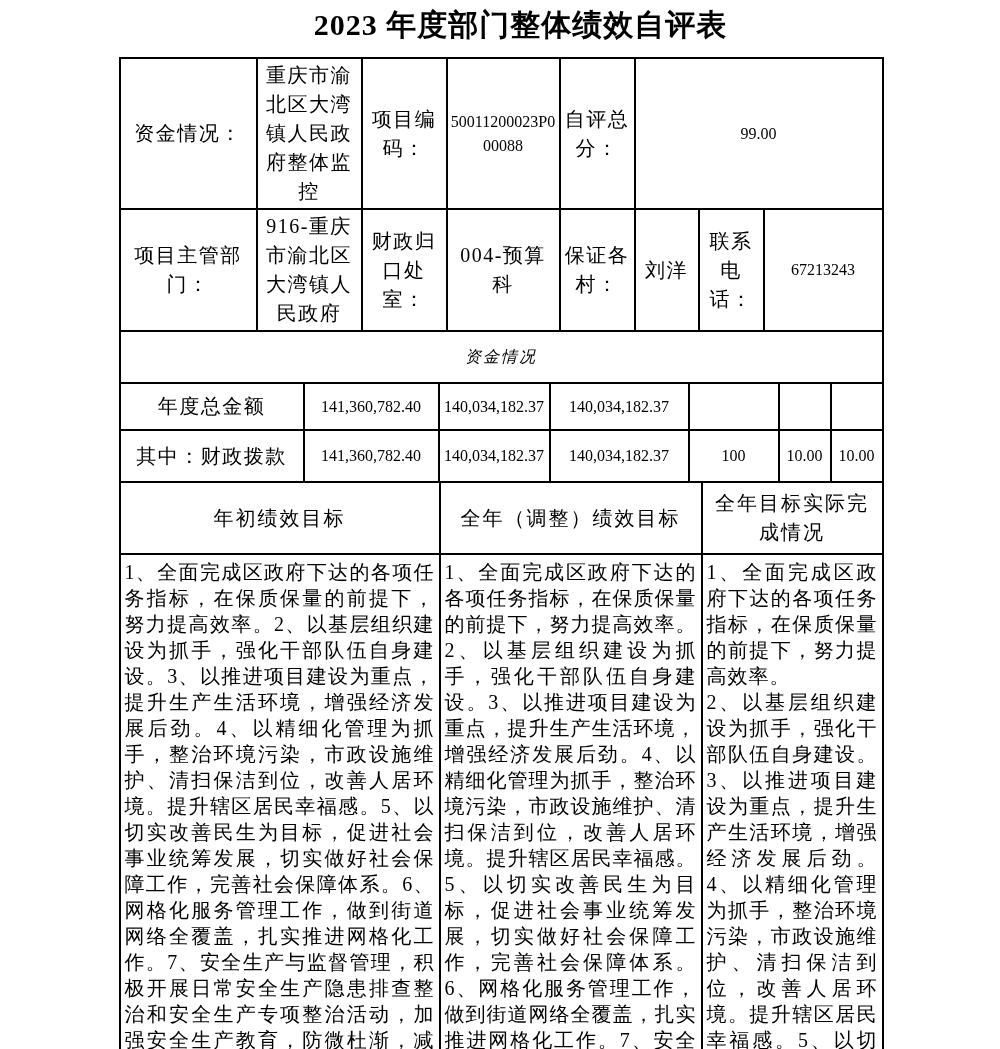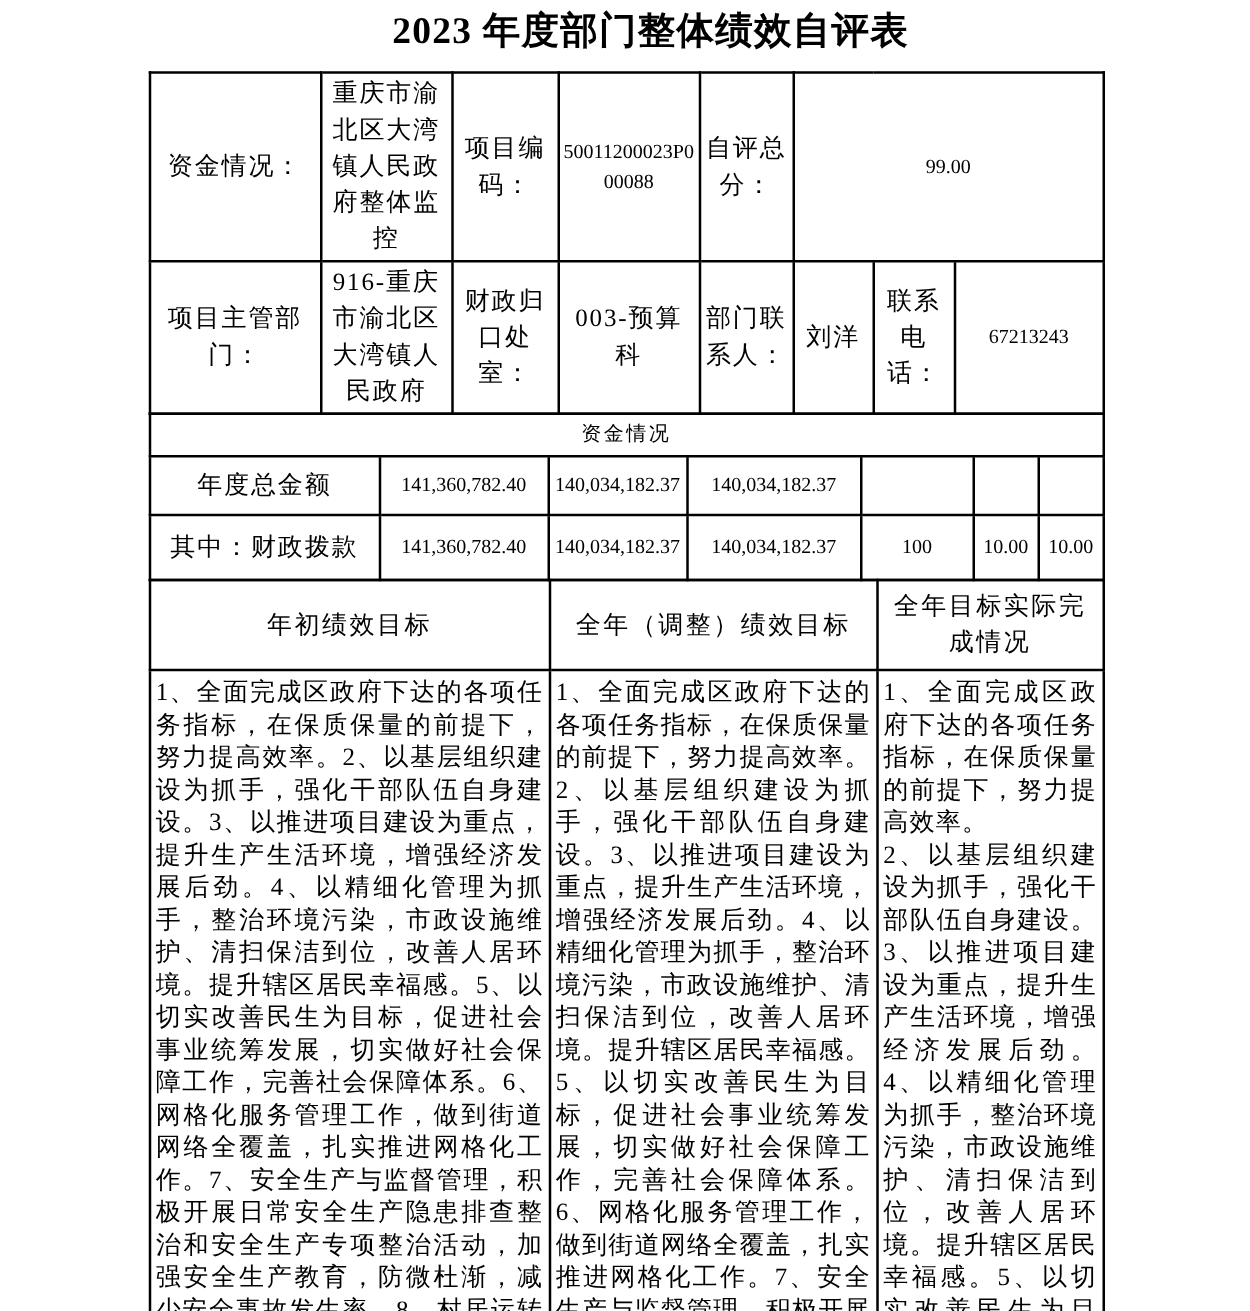--- a/index.html
+++ b/index.html
@@ -47,21 +47,21 @@
   td.goal-text {
     text-align:justify;
     vertical-align:top;
     line-height:26px;
     padding:4px 4px;
     letter-spacing:1px;
   }
   td.pre { white-space:pre-wrap; }
   tr.h108 { height:108px; }
   tr.h88  { height:88px; }
-  tr.h49  { height:34px; }
+  tr.h49  { height:52px;font-style:italic; }
   tr.h58  { height:58px; }
   tr.h47  { height:47px;padding-left:20px; }
   tr.h48  { height:52px; }
   tr.h60  { height:72px; }
   tr.hbig { height:500px; }
 </style>
 </head>
 <body>
 
 <div class="page">
@@ -86,22 +86,22 @@
         <td>重庆市渝北区大湾镇人民政府整体监控</td>
         <td>项目编码：</td>
         <td class="num">50011200023P000088</td>
         <td>自评总分：</td>
         <td class="num" colspan="3">99.00</td>
       </tr>
       <tr class="h88">
         <td>项目主管部门：</td>
         <td>916-重庆市渝北区大湾镇人民政府</td>
         <td>财政归口处室：</td>
-        <td>003-预算科</td>
-        <td>部门联系人：</td>
+        <td>004-预算科</td>
+        <td>保证各村：</td>
         <td>刘洋</td>
         <td>联系电话：</td>
         <td class="num">67213243</td>
       </tr>
     </tbody>
       </table>
 
     <table>
       <colgroup>
         <col style="width:184px">

